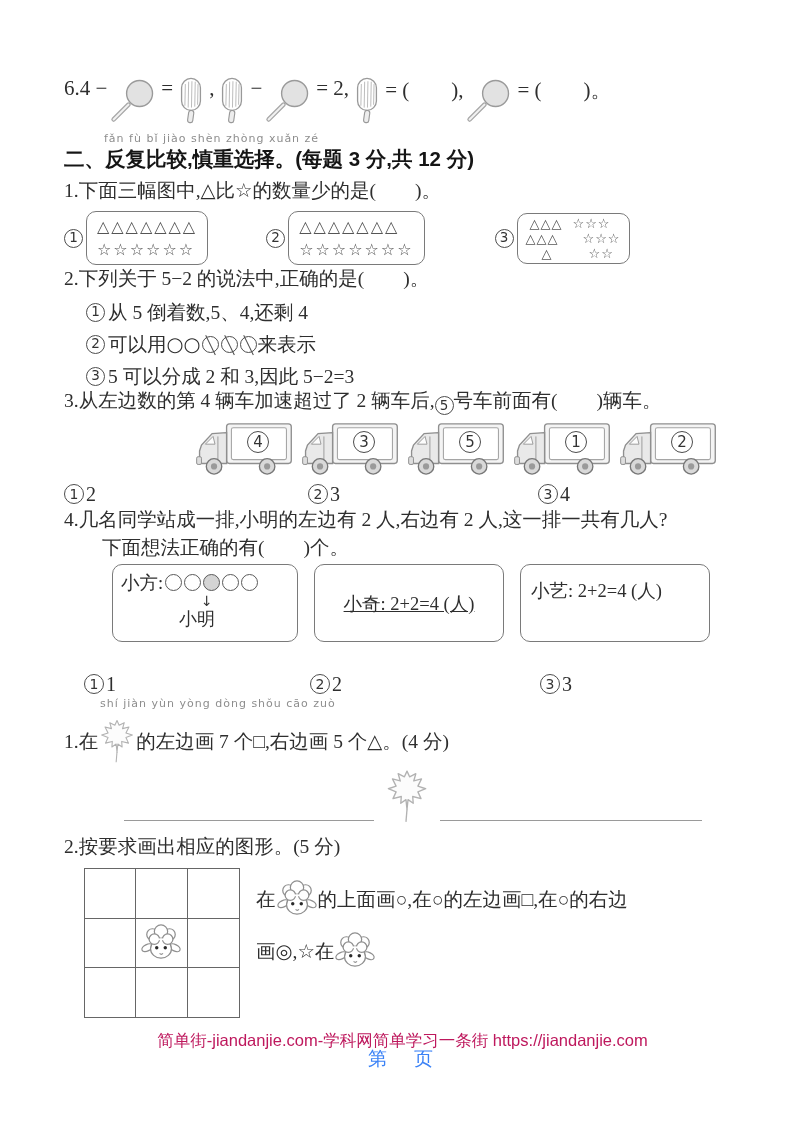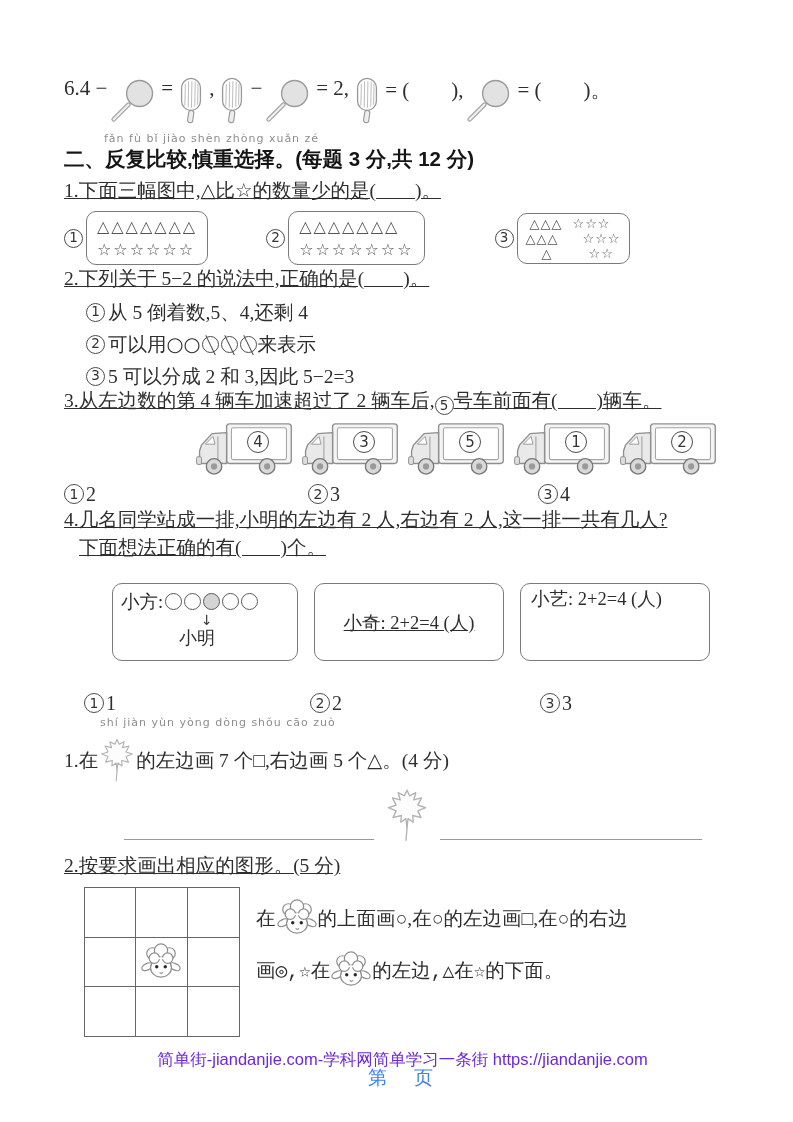--- a/index.html
+++ b/index.html
@@ -19,21 +19,21 @@
   .pinyin {
     margin:6px 0 0 40px; font-family:"DejaVu Sans",sans-serif;
     font-size:11px; color:#8d8d8d; letter-spacing:1px; height:13px;
   }
   .pinyin3 { margin-left:36px; }
   .sec-title {
     font-family:"Liberation Sans","DejaVu Sans",sans-serif;
     font-weight:700; font-size:20.5px; color:#151515; height:27px; line-height:27px;
   }
   
-  .qtext { font-size:19.5px; line-height:26px; margin-top:6px; white-space:pre-wrap;text-decoration:underline; }
+  .qtext { font-size:19.5px; line-height:26px; margin-top:6px; white-space:pre-wrap; }
   .mt8 { margin-top:0; } .mt10 { margin-top:10px; }
   
   .cnum {
     display:inline-flex; align-items:center; justify-content:center; flex:none;
     width:19px; height:19px; border:1.3px solid #4d4d4d; border-radius:50%;
     font-size:13.5px; line-height:1; color:#333; background:#fff;
     font-family:"DejaVu Sans",sans-serif; vertical-align:-3px;
   }
   
   .figrow { display:flex; align-items:center; margin-top:6px; height:56px; }
@@ -73,25 +73,25 @@
     display:flex; align-items:center; justify-content:center;
     font-size:15px; font-family:"DejaVu Sans",sans-serif; color:#333;
   }
   
   .optrow { display:flex; align-items:center; margin-top:4px; height:26px; font-size:20px; }
   .opt { display:flex; align-items:center; }
   .opt .cnum { margin-right:2px; width:20px; height:20px; font-size:14px; }
   .q3o2 { margin-left:212px; } .q3o3 { margin-left:198px; }
   .q4o1 { margin-left:20px; } .q4o2 { margin-left:194px; } .q4o3 { margin-left:198px; }
   
-  .ansrow { display:flex; margin-top:22px; height:101px; }
+  .ansrow { display:flex; margin-top:3px; height:101px; }
   .ansbox { border:1.4px solid #7a7a7a; border-radius:10px; height:78px; font-size:18.5px; }
   .b1 { width:186px; margin-left:48px; padding:5px 8px; }
   .b2 { width:190px; margin-left:16px; display:flex; align-items:center; justify-content:center;text-decoration:underline; }
-  .b3 { width:190px; margin-left:16px; padding:2px 10px; }
+  .b3 { width:190px; margin-left:16px; padding:13px 10px; }
   .b1top { display:flex; align-items:center; }
   .crc { width:17px; height:17px; border:1.4px solid #5a5a5a; border-radius:50%; margin-left:2px; flex:none; background:#fff; }
   .crc.filled { background:#d4d4d4; }
   .b1arrow { margin-left:80px; font-size:14px; line-height:13px; color:#333; font-family:"DejaVu Sans",sans-serif; }
   .b1name { margin-left:58px; font-size:18px; line-height:22px; }
   .b3l2 { text-align:right; padding-right:2px; margin-top:8px; }
   
   .q31row { display:flex; align-items:center; margin-top:8px; height:46px; font-size:19.5px; }
   .q31row .t { white-space:pre;text-align:right; }
   .leafline { display:flex; align-items:flex-end; margin-top:4px; height:56px; }
@@ -105,26 +105,26 @@
     width:156px; height:150px; margin-left:20px; flex:none;
     display:grid; grid-template-columns:repeat(3,1fr); grid-template-rows:repeat(3,1fr);
     border:1.5px solid #666;
   }
   .cell { border-right:1px solid #666; border-bottom:1px solid #666;
     display:flex; align-items:center; justify-content:center; }
   .cell.lastc { border-right:none; } .cell.lastr { border-bottom:none; }
   .instr { margin-left:16px; width:484px; font-size:19.5px; }
   .iline { display:flex; align-items:center; }
   .iline .t { white-space:pre; }
-  .il1 { margin-top:12px; } .il2 { margin-top:14px;font-family:Liberation Mono, monospace; }
+  .il1 { margin-top:12px; } .il2 { margin-top:14px; }
   
   .site {
     text-align:center; margin-top:12px; height:20px;
     font-family:"Liberation Sans","DejaVu Sans",sans-serif;
-    font-size:16.5px; color:#6d28d9;
+    font-size:16.5px; color:#be185d;
   }
   .pagenum { text-align:center; margin-top:-4px; font-size:19px; color:#3b82f6; letter-spacing:4px; }
 </style>
 </head>
 <body>
 
 <svg width="0" height="0" style="position:absolute">
   <defs>
     <g id="svg-lollipop">
       <line x1="21" y1="29" x2="5" y2="45" stroke="#a8a8a8" stroke-width="5" stroke-linecap="round"></line>
@@ -296,21 +296,21 @@
         <span class="cnum">2</span>
         <span>3</span>
       </span>
     <span class="opt q3o3">
         <span class="cnum">3</span>
         <span>4</span>
       </span>
   </div>
 
   <div class="qtext mt8">4.几名同学站成一排,小明的左边有 2 人,右边有 2 人,这一排一共有几人?</div>
-  <div class="qtext" style="margin-top:2px; margin-left:15px;">下面想法正确的有(　　)个。</div>
+  <div class="qtext" style="margin-top:2px; margin-left:38px;">下面想法正确的有(　　)个。</div>
   <div class="ansrow">
     <div class="ansbox b1">
       <div class="b1top">
         <span>小方:</span>
         <span class="crc"></span>
         <span class="crc"></span>
         <span class="crc filled"></span>
         <span class="crc"></span>
         <span class="crc"></span>
       </div>
@@ -379,21 +379,20 @@
         <span class="icon"><svg width="42" height="38" viewBox="0 0 44 40">
               <use href="#svg-sheep"></use>
             </svg></span>
         <span class="t">的上面画○,在○的左边画□,在○的右边</span>
       </div>
       <div class="iline il2">
         <span class="t">画◎,☆在</span>
         <span class="icon"><svg width="42" height="38" viewBox="0 0 44 40">
               <use href="#svg-sheep"></use>
             </svg></span>
-        <span class="t">的左边,△在☆的下面。</span>
       </div>
     </div>
   </div>
 
   <div class="site">简单街-jiandanjie.com-学科网简单学习一条街 https://jiandanjie.com</div>
   <div class="pagenum">第　页</div>
 
 </div>
 
 </body></html>

